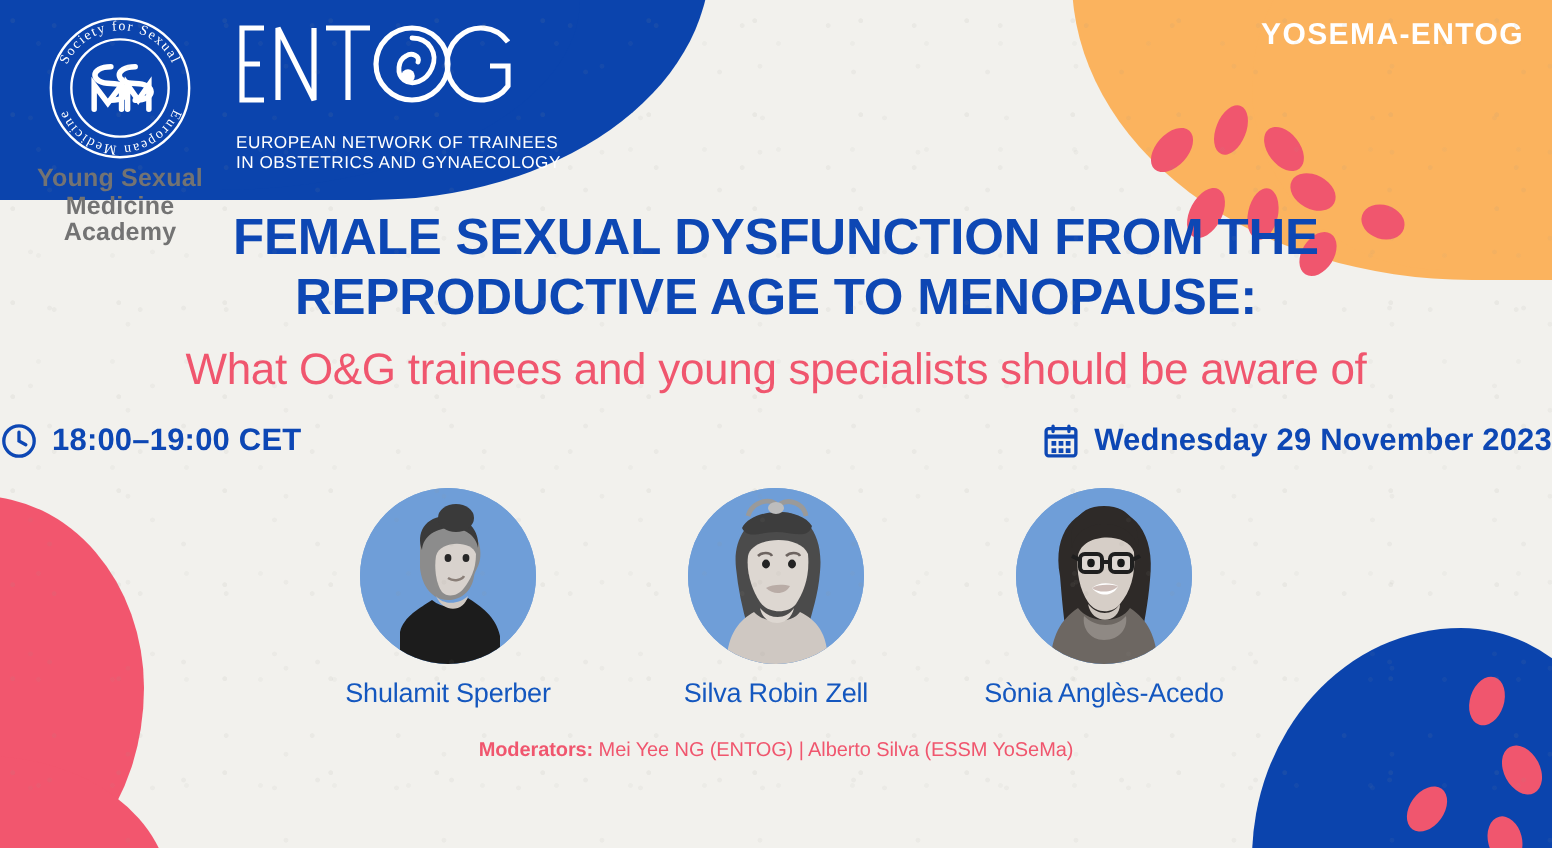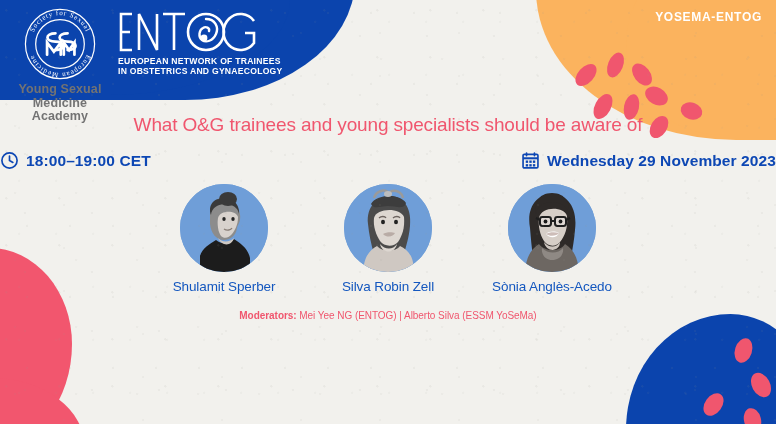--- a/index.html
+++ b/index.html
@@ -118,35 +118,35 @@
   
   #entog-logo {
     position: absolute;
     left: 118px; top: 10px;
     z-index: 20;
   }
   #entog-word { display: block; }
   #entog-sub {
     color: #ffffff;
     font-size: 8.6px;
-    font-weight: bold;
+    font-weight: normal;
     line-height: 10px;
     letter-spacing: .25px;
-    margin-top: 2px;
+    margin-top: 12px;
     white-space: pre-line;
   }
 
   
   #webinar-label {
     position: absolute;
     right: 14px; top: 8px;
     z-index: 25;
     text-align: right;
     color: #ffffff;
-    font-size: 12px;
+    font-size: 15px;
     font-weight: bold;
     line-height: 19px;
     letter-spacing: .7px;
   }
 
   
   #content {
     position: absolute;
     left: 0; right: 0; top: 104px;
     z-index: 30;
@@ -155,21 +155,21 @@
   #title {
     color: #0d47b4;
     font-size: 25.5px;
     font-weight: bold;
     line-height: 30px;
     letter-spacing: -.1px;
     margin: 0 58px;
   }
   #subtitle {
     color: #f0566e;
-    font-size: 19px;
+    font-size: 22px;
     line-height: 26px;
     margin: 8px 40px 0;
     letter-spacing: -.15px;
   }
 
   
   #meta-row {
     display: flex;
     justify-content: space-between;
     align-items: center;
@@ -296,20 +296,24 @@
     <div id="entog-sub">EUROPEAN NETWORK OF TRAINEES
 IN OBSTETRICS AND GYNAECOLOGY</div>
   </div>
 
   <div id="webinar-label">
     <div>YOSEMA-ENTOG</div>
   </div>
 
   <div id="content">
 
+    <div id="title">
+      <div>FEMALE SEXUAL DYSFUNCTION FROM THE</div>
+      <div>REPRODUCTIVE AGE TO MENOPAUSE:</div>
+    </div>
 
     <div id="subtitle">What O&amp;G trainees and young specialists should be aware of</div>
 
     <div id="meta-row">
 
       <div class="meta-item">
         <svg class="meta-icon" width="19" height="19" viewBox="0 0 24 24">
           <circle cx="12" cy="12" r="9.6" fill="none" stroke="#0d47b4" stroke-width="2.1"></circle>
           <path d="M 12,6.4 L 12,12 L 16.3,14.4" fill="none" stroke="#0d47b4" stroke-width="2.1" stroke-linecap="round"></path>
         </svg>

